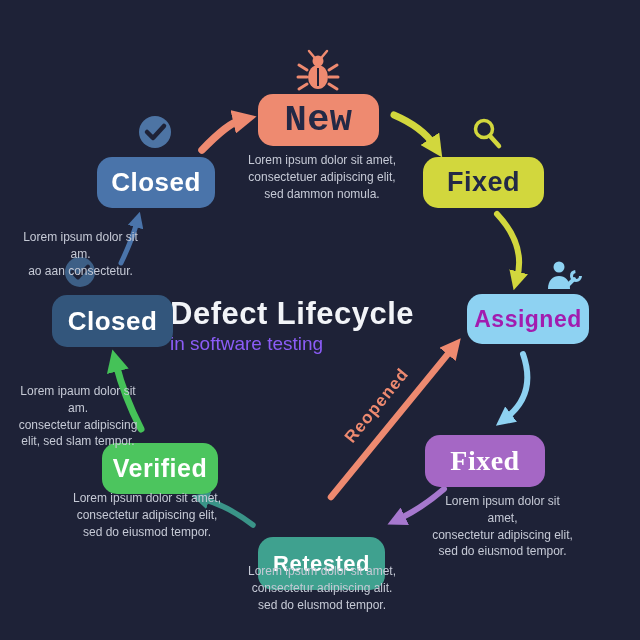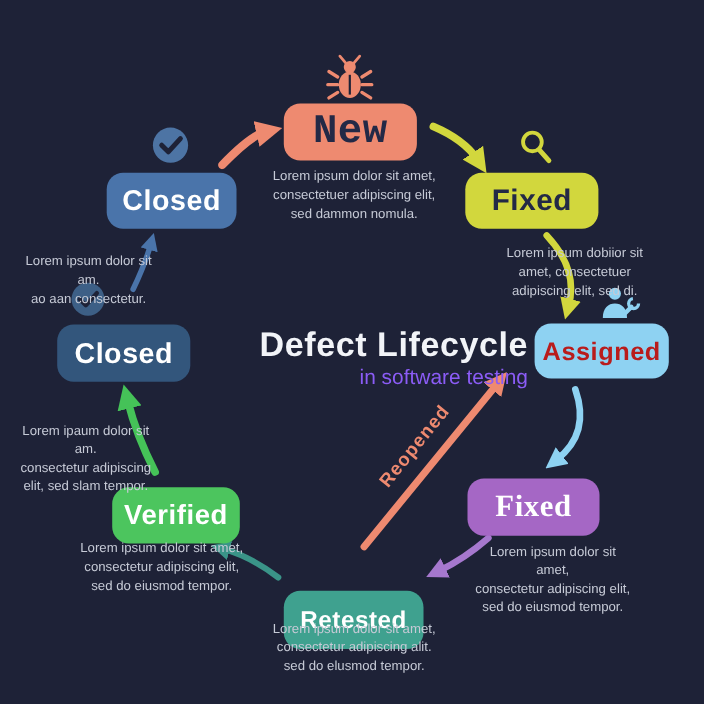--- a/index.html
+++ b/index.html
@@ -19,21 +19,21 @@
   .caption{position:absolute;z-index:2;color:#c6cad6;font-size:12px;line-height:1.4;
            text-align:center;white-space:pre-line;}
   .cap-new{left:232px;top:152px;width:180px;}
   .cap-open{left:450px;top:222px;width:145px;}
   .cap-assigned{left:500px;top:376px;width:125px;}
   .cap-fixed{left:430px;top:493px;width:145px;}
   .cap-retested{left:238px;top:563px;width:168px;}
   .cap-verified{left:72px;top:490px;width:150px;}
   .cap-closed-lower{left:18px;top:383px;width:120px;}
   .cap-closed-upper{left:18px;top:229px;width:125px;}
-  .title-wrap{position:absolute;z-index:2;left:160px;top:296px;width:320px;text-align:right;}
+  .title-wrap{position:absolute;z-index:2;left:170px;top:296px;width:320px;text-align:left;}
   .title{color:#f2f4f8;font-size:31px;font-weight:bold;letter-spacing:.5px;}
   .subtitle{color:#8b5cf6;font-size:19px;margin-top:1px;}
 </style>
 </head>
 <body style="background-color: rgb(30, 34, 55);">
 
 <div class="canvas">
 
   <svg class="arrows" width="640" height="640" viewBox="0 0 640 640">
     <defs>
@@ -102,33 +102,30 @@
     </g>
   </svg>
 
   <div class="title-wrap">
     <div class="title">Defect Lifecycle</div>
     <div class="subtitle">in software testing</div>
   </div>
 
   <div class="node n-new" style="background-color: rgb(238, 138, 112); color: rgb(35, 41, 70);">New</div>
   <div class="node n-open" style="background-color: rgb(210, 215, 61); color: rgb(35, 41, 70);">Fixed</div>
-  <div class="node n-assigned" style="background-color: rgb(142, 210, 242); color: #b91c1c; margin-left: 19px;">Assigned</div>
+  <div class="node n-assigned" style="background-color: rgb(142, 210, 242); color: #a21caf;">Assigned</div>
   <div class="node n-fixed" style="background-color: rgb(165, 103, 197); color: rgb(255, 255, 255); font-family: Liberation Serif, serif;">Fixed</div>
   <div class="node n-retested" style="background-color: rgb(63, 161, 143); color: rgb(255, 255, 255);">Retested</div>
   <div class="node n-verified" style="background-color: rgb(76, 197, 94); color: rgb(255, 255, 255);">Verified</div>
   <div class="node n-closed-lower" style="background-color: rgb(51, 86, 124); color: rgb(255, 255, 255);">Closed</div>
   <div class="node n-closed-upper" style="background-color: rgb(74, 116, 170); color: rgb(255, 255, 255);">Closed</div>
 
   <div class="caption cap-new">Lorem ipsum dolor sit amet,
 consectetuer adipiscing elit,
 sed dammon nomula.</div>
-  <div class="caption cap-open">Lorem ipsum dobiior sit
-amet, consectetuer
-adipiscing elit, sed di.</div>
   <div class="caption cap-fixed">Lorem ipsum dolor sit amet,
 consectetur adipiscing elit,
 sed do eiusmod tempor.</div>
   <div class="caption cap-retested">Lorem ipsum dolor sit amet,
 consectetur adipiscing alit.
 sed do elusmod tempor.</div>
   <div class="caption cap-verified">Lorem ipsum dolor sit amet,
 consectetur adipiscing elit,
 sed do eiusmod tempor.</div>
   <div class="caption cap-closed-lower">Lorem ipaum dolor sit am.

